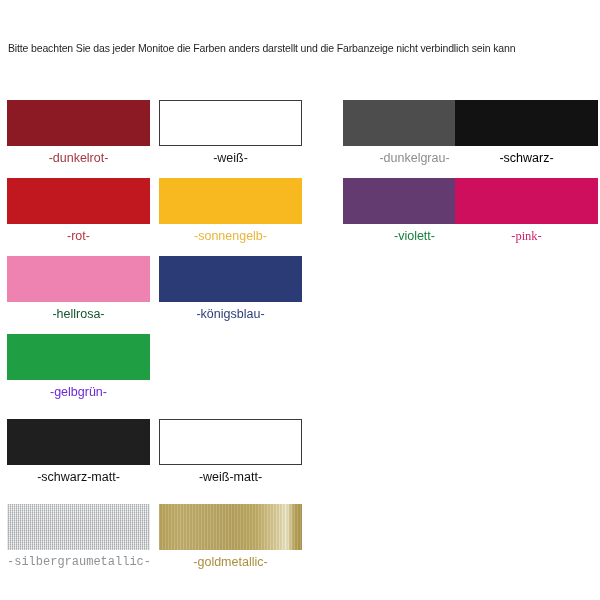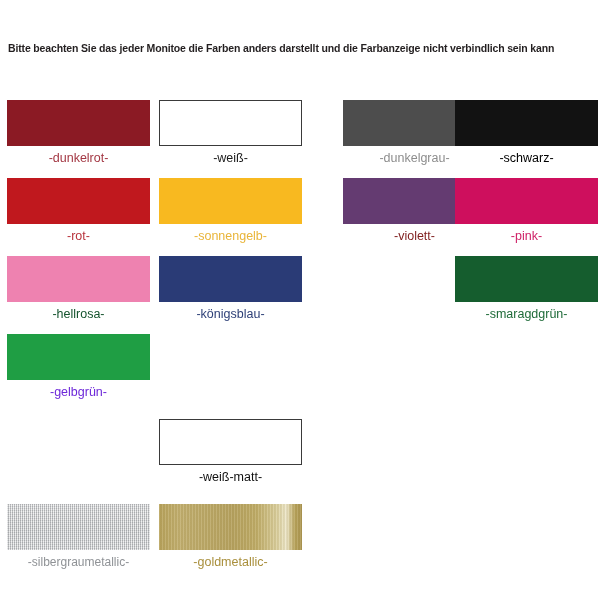--- a/index.html
+++ b/index.html
@@ -22,21 +22,21 @@
     background: #ffffff;
   }
 
   
   .notice {
     position: absolute;
     left: 8px;
     top: 42px;
     width: 584px;
     font-size: 10.5px;
-    font-weight: bold;
+    font-weight: normal;
     color: #231f20;
     letter-spacing: -0.15px;
     white-space: nowrap;
     line-height: 13px;
   }
 
   
   .grid {
     position: absolute;
     left: 0;
@@ -135,57 +135,57 @@
         <div class="cell c1">
           <div class="swatch" style="background-color: rgb(248, 185, 32);"></div>
           <span class="label" style="color: rgb(233, 181, 58);">-sonnengelb-</span>
         </div>
         <div class="cell c0">
           <div class="swatch" style="background-color: rgb(192, 24, 30);"></div>
           <span class="label" style="color: rgb(184, 51, 60);">-rot-</span>
         </div>
         <div class="cell c2">
           <div class="swatch" style="background-color: rgb(100, 59, 113);"></div>
-          <span class="label" style="color: #7f1d1d;">-violett-</span>
+          <span class="label" style="color: #15803d;">-violett-</span>
         </div>
         <div class="cell c3">
           <div class="swatch" style="background-color: rgb(206, 15, 93);"></div>
-          <span class="label" style="color: rgb(207, 34, 103);">-pink-</span>
+          <span class="label" style="color: rgb(207, 34, 103); font-family: Liberation Serif, serif;">-pink-</span>
         </div>
       </div>
       <div class="row">
         <div class="cell c0">
           <div class="swatch" style="background-color: rgb(238, 130, 176);"></div>
           <span class="label" style="color: #14532d;">-hellrosa-</span>
         </div>
         <div class="cell c1">
           <div class="swatch" style="background-color: rgb(42, 59, 118);"></div>
           <span class="label" style="color: rgb(47, 65, 120);">-königsblau-</span>
         </div>
-        <div class="cell c3">
-          <div class="swatch" style="background-color: rgb(21, 93, 46);"></div>
-          <span class="label" style="color: rgb(31, 107, 57);">-smaragdgrün-</span>
-        </div>
       </div>
       <div class="row">
         <div class="cell c0">
           <div class="swatch" style="background-color: rgb(31, 158, 68);"></div>
           <span class="label" style="color: #6d28d9;">-gelbgrün-</span>
         </div>
       </div>
       <div class="row spaced">
+        <div class="cell c0">
+          <div class="swatch" style="background-color: rgb(31, 31, 31);"></div>
+          <span class="label" style="color: rgb(17, 17, 17);">-schwarz-matt-</span>
+        </div>
         <div class="cell c1">
           <div class="swatch bordered" style="background-color: rgb(255, 255, 255);"></div>
           <span class="label" style="color: rgb(17, 17, 17);">-weiß-matt-</span>
         </div>
       </div>
       <div class="row spaced">
         <div class="cell c0">
           <div class="swatch metal-silver"></div>
-          <span class="label small" style="color: rgb(143, 146, 150);">-silbergraumetallic-</span>
+          <span class="label small" style="color: rgb(143, 146, 150); font-family: Liberation Mono, monospace;">-silbergraumetallic-</span>
         </div>
         <div class="cell c1">
           <div class="swatch metal-gold"></div>
           <span class="label" style="color: rgb(169, 143, 60);">-goldmetallic-</span>
         </div>
       </div>
     </div>
 
 </div>
 

